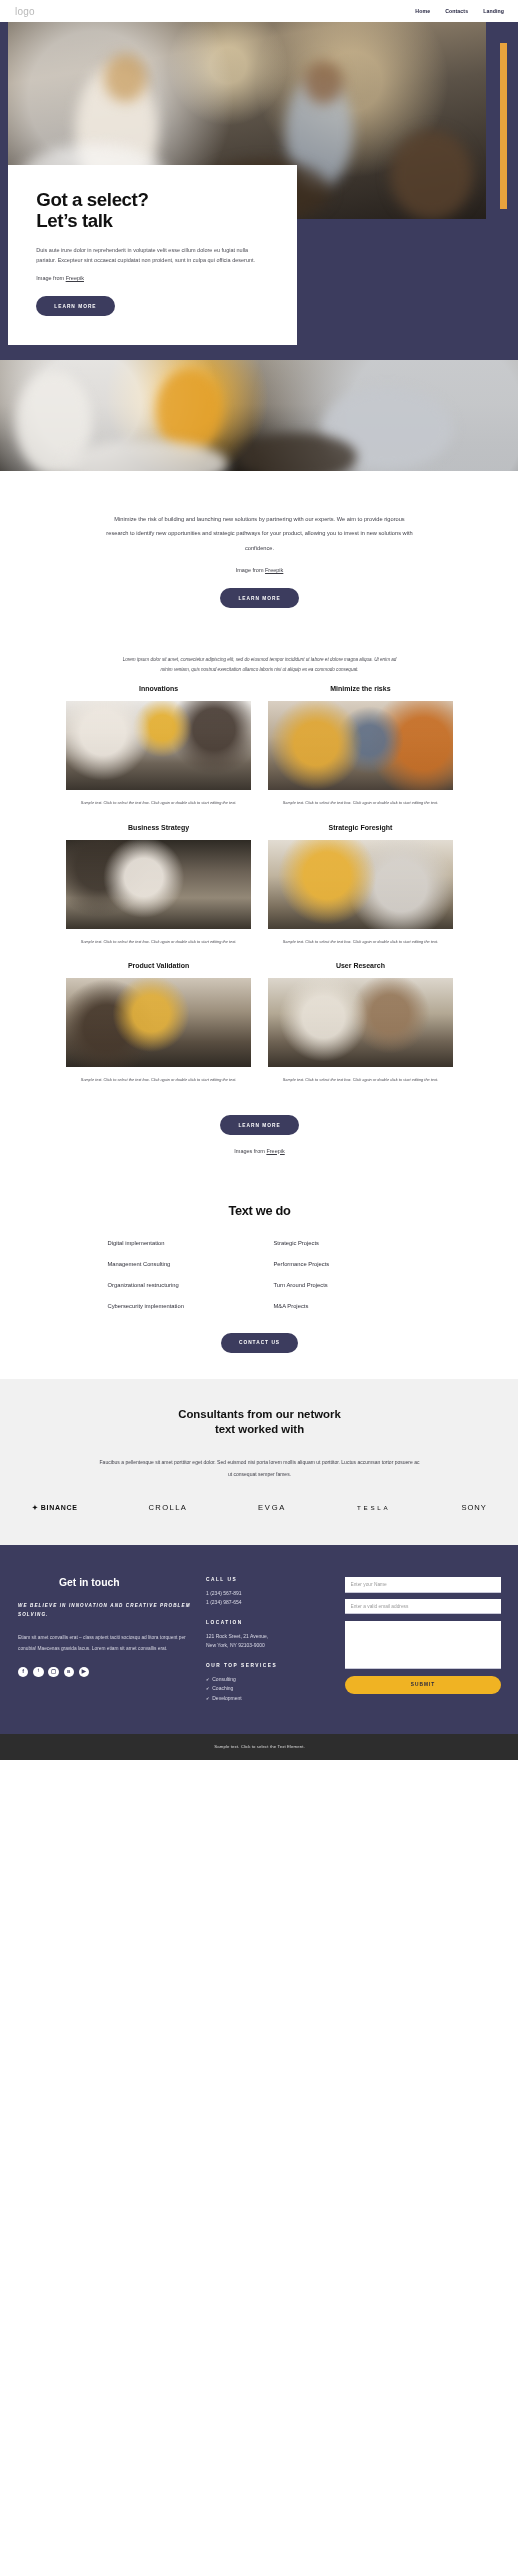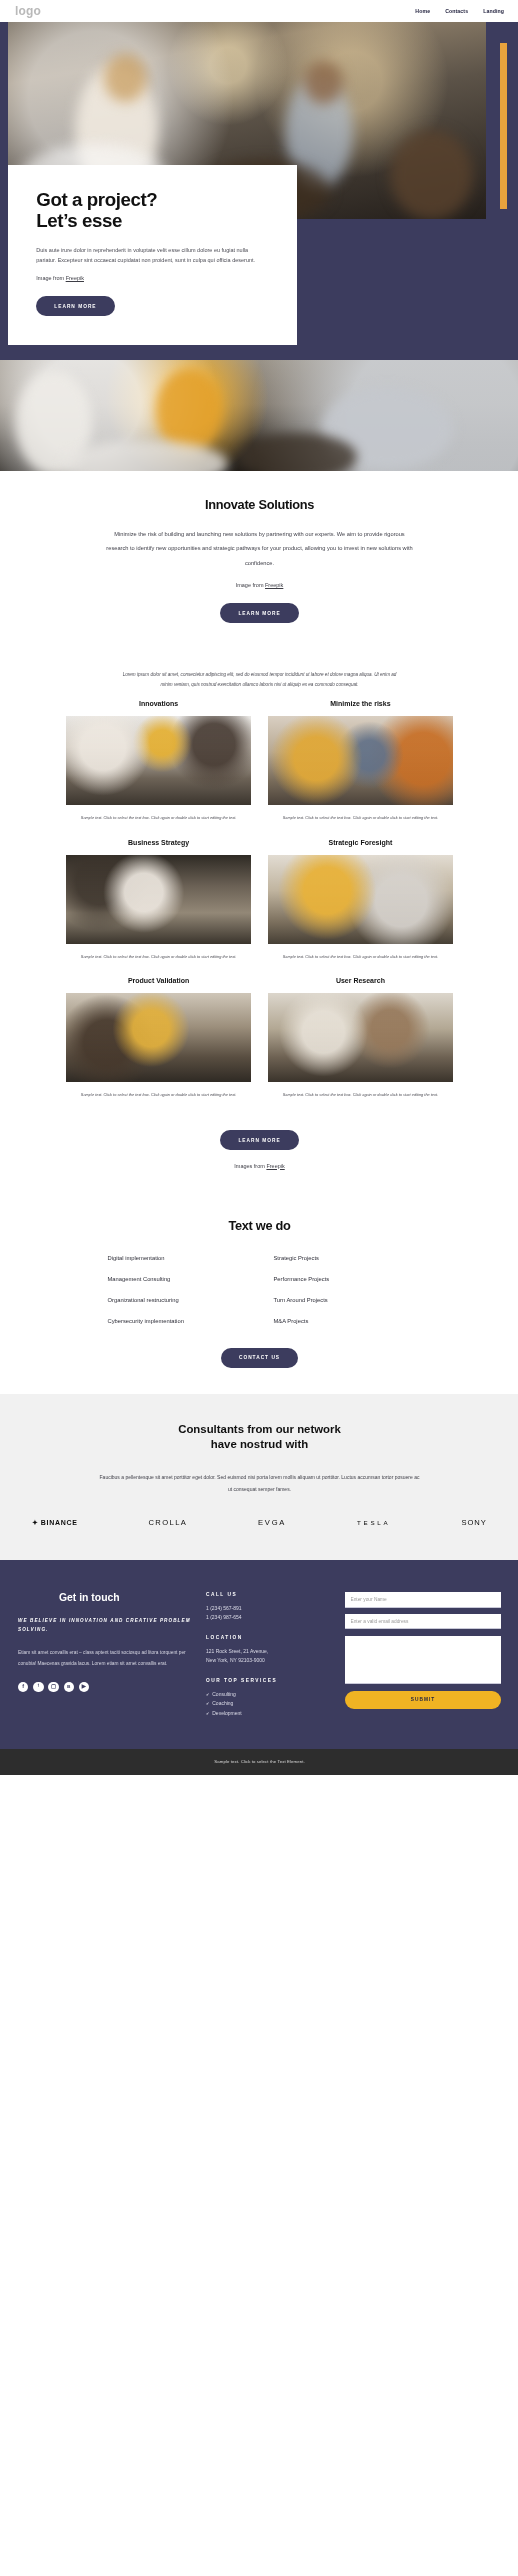--- a/index.html
+++ b/index.html
@@ -9,21 +9,21 @@
     background:#ffffff;
     color:#222;
     width:519px;
     overflow-x:hidden;
   }
   
   .site-header{
     height:22px; background:#fff; display:flex; align-items:center;
     justify-content:space-between; padding:0 15px;
   }
-  .logo{ font-size:12px; color:#b9b9b9; letter-spacing:0.2px; font-weight:700;}
+  .logo{ font-size:10px; color:#b9b9b9; letter-spacing:0.2px; font-weight:400;}
   .nav{ display:flex; gap:15px; }
   .nav a{ font-size:5.2px; font-weight:700; color:#23233f; text-decoration:none; letter-spacing:0.1px;}
 
   
   .hero{ position:relative; background:#3c3c5e; padding-bottom:15px;}
   .hero-photo{
     position:relative; height:197px; margin-left:8.3px; margin-right:33px;
     background:
       radial-gradient(circle at 18% 38%, rgba(255,255,255,.55) 0 16%, transparent 34%),
       radial-gradient(circle at 46% 22%, rgba(255,236,190,.55) 0 6%, transparent 20%),
@@ -210,41 +210,40 @@
     <span class="blob b2"></span>
     <span class="blob b3"></span>
     <span class="blob b4"></span>
     <span class="blob b5"></span>
     <span class="blob b6"></span>
     <span class="blob b7"></span>
   </div>
   <div class="hero-accent"></div>
   <div class="hero-card">
     <h1>
-      <span>Got a project?</span><br>
-      <span>Let’s esse</span>
+      <span>Got a select?</span><br>
+      <span>Let’s talk</span>
     </h1>
     <p class="lead">Duis aute irure dolor in reprehenderit in voluptate velit esse cillum dolore eu fugiat nulla pariatur. Excepteur sint occaecat cupidatat non proident, sunt in culpa qui officia deserunt.</p>
     <div class="credit">
       <span>Image from </span><a href="#">Freepik</a>
     </div>
     <button class="btn">LEARN MORE</button>
   </div>
 </section>
 
 <div class="band">
   <span class="blob n1"></span>
   <span class="blob n2"></span>
   <span class="blob n3"></span>
   <span class="blob n4"></span>
   <span class="blob n5"></span>
 </div>
 
 <section class="section">
-  <h2>Innovate Solutions</h2>
   <p class="body">Minimize the risk of building and launching new solutions by partnering with our experts. We aim to provide rigorous research to identify new opportunities and strategic pathways for your product, allowing you to invest in new solutions with confidence.</p>
   <div class="credit">
     <span>Image from </span><a href="#">Freepik</a>
   </div>
   <button class="btn">LEARN MORE</button>
 </section>
 
 <section class="section" style="padding-top:9.7px;">
   <p class="ital">Lorem ipsum dolor sit amet, consectetur adipiscing elit, sed do eiusmod tempor incididunt ut labore et dolore magna aliqua. Ut enim ad minim veniam, quis nostrud exercitation ullamco laboris nisi ut aliquip ex ea commodo consequat.</p>
 
@@ -298,21 +297,21 @@
     <div class="item">Turn Around Projects</div>
     <div class="item">Cybersecurity implementation</div>
     <div class="item">M&amp;A Projects</div>
   </div>
   <button class="btn" style="margin-top:23.5px;">CONTACT US</button>
 </section>
 
 <section class="partners">
   <h2>
     <span>Consultants from our network</span><br>
-    <span>have nostrud with</span>
+    <span>text worked with</span>
   </h2>
   <p>Faucibus a pellentesque sit amet porttitor eget dolor. Sed euismod nisi porta lorem mollis aliquam ut porttitor. Luctus accumsan tortor posuere ac ut consequat semper fames.</p>
   <div class="logos">
     <div class="logo-item">
       <span>✦</span>
       <span>BINANCE</span>
     </div>
     <div class="logo-item logo-crolla">
       <span>CROLLA</span>
     </div>

